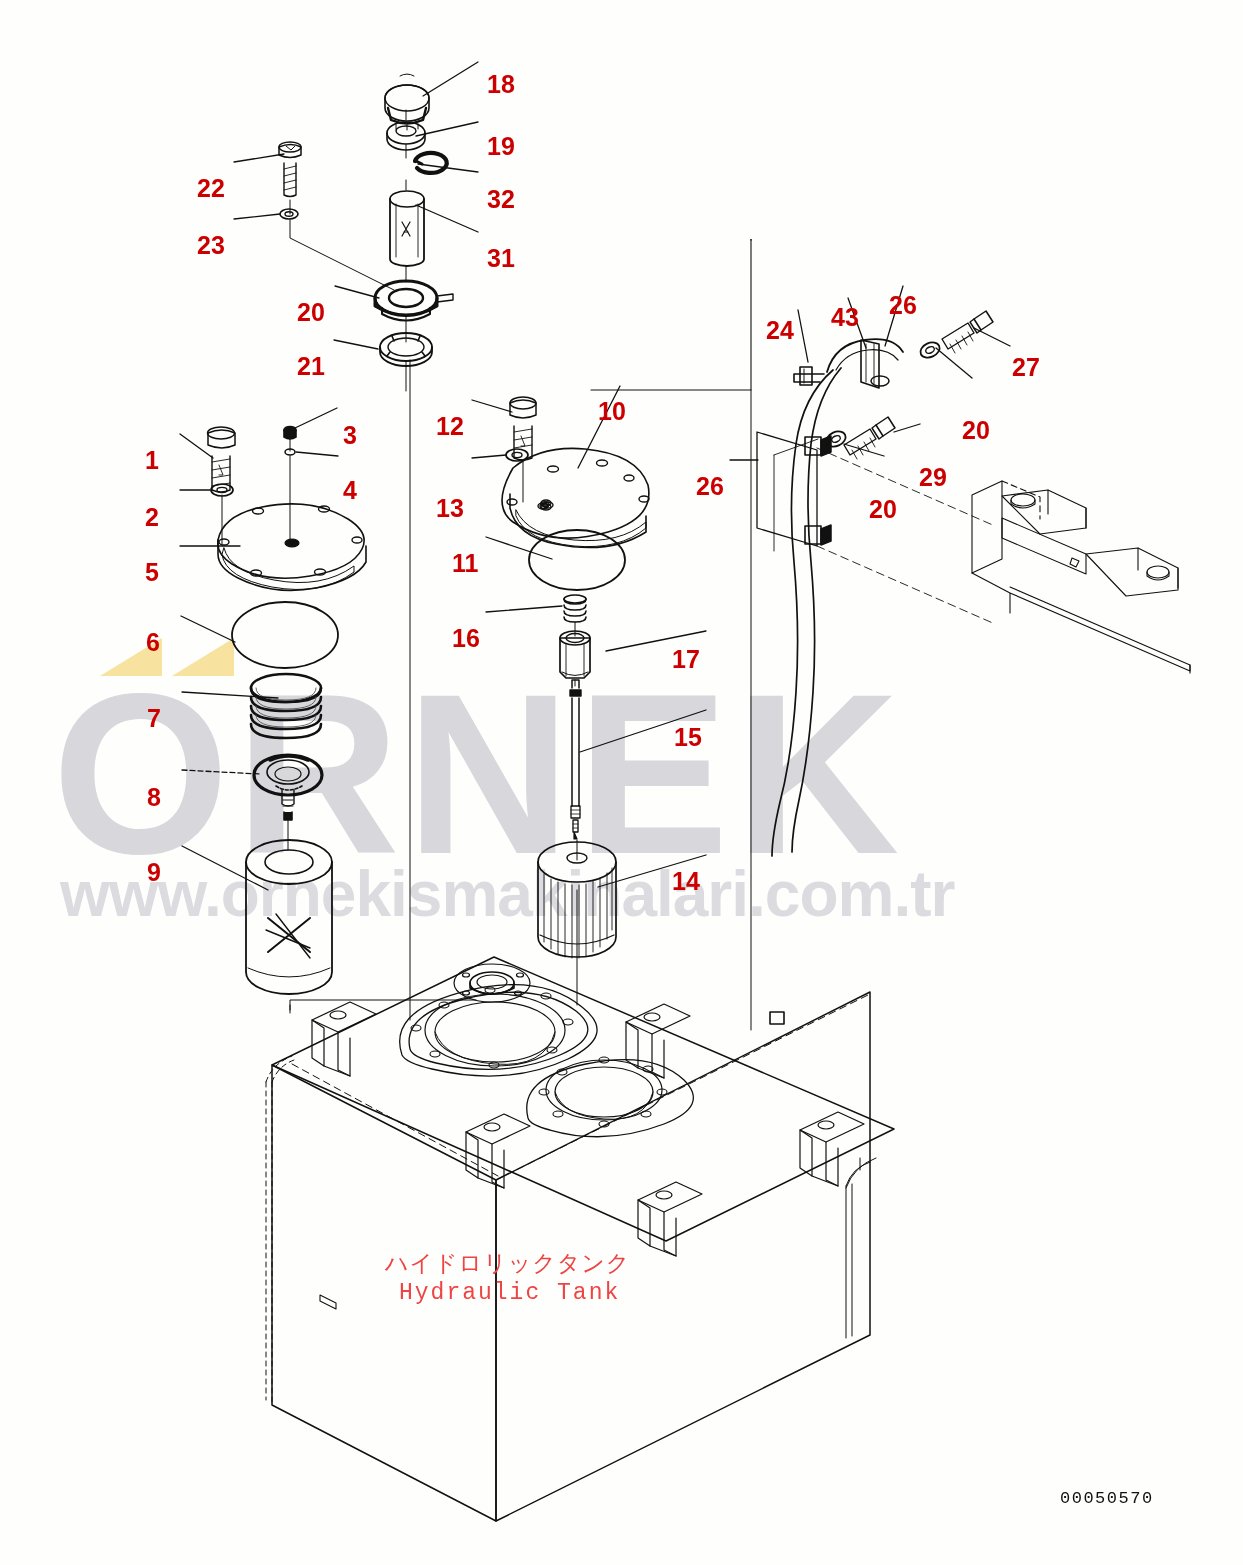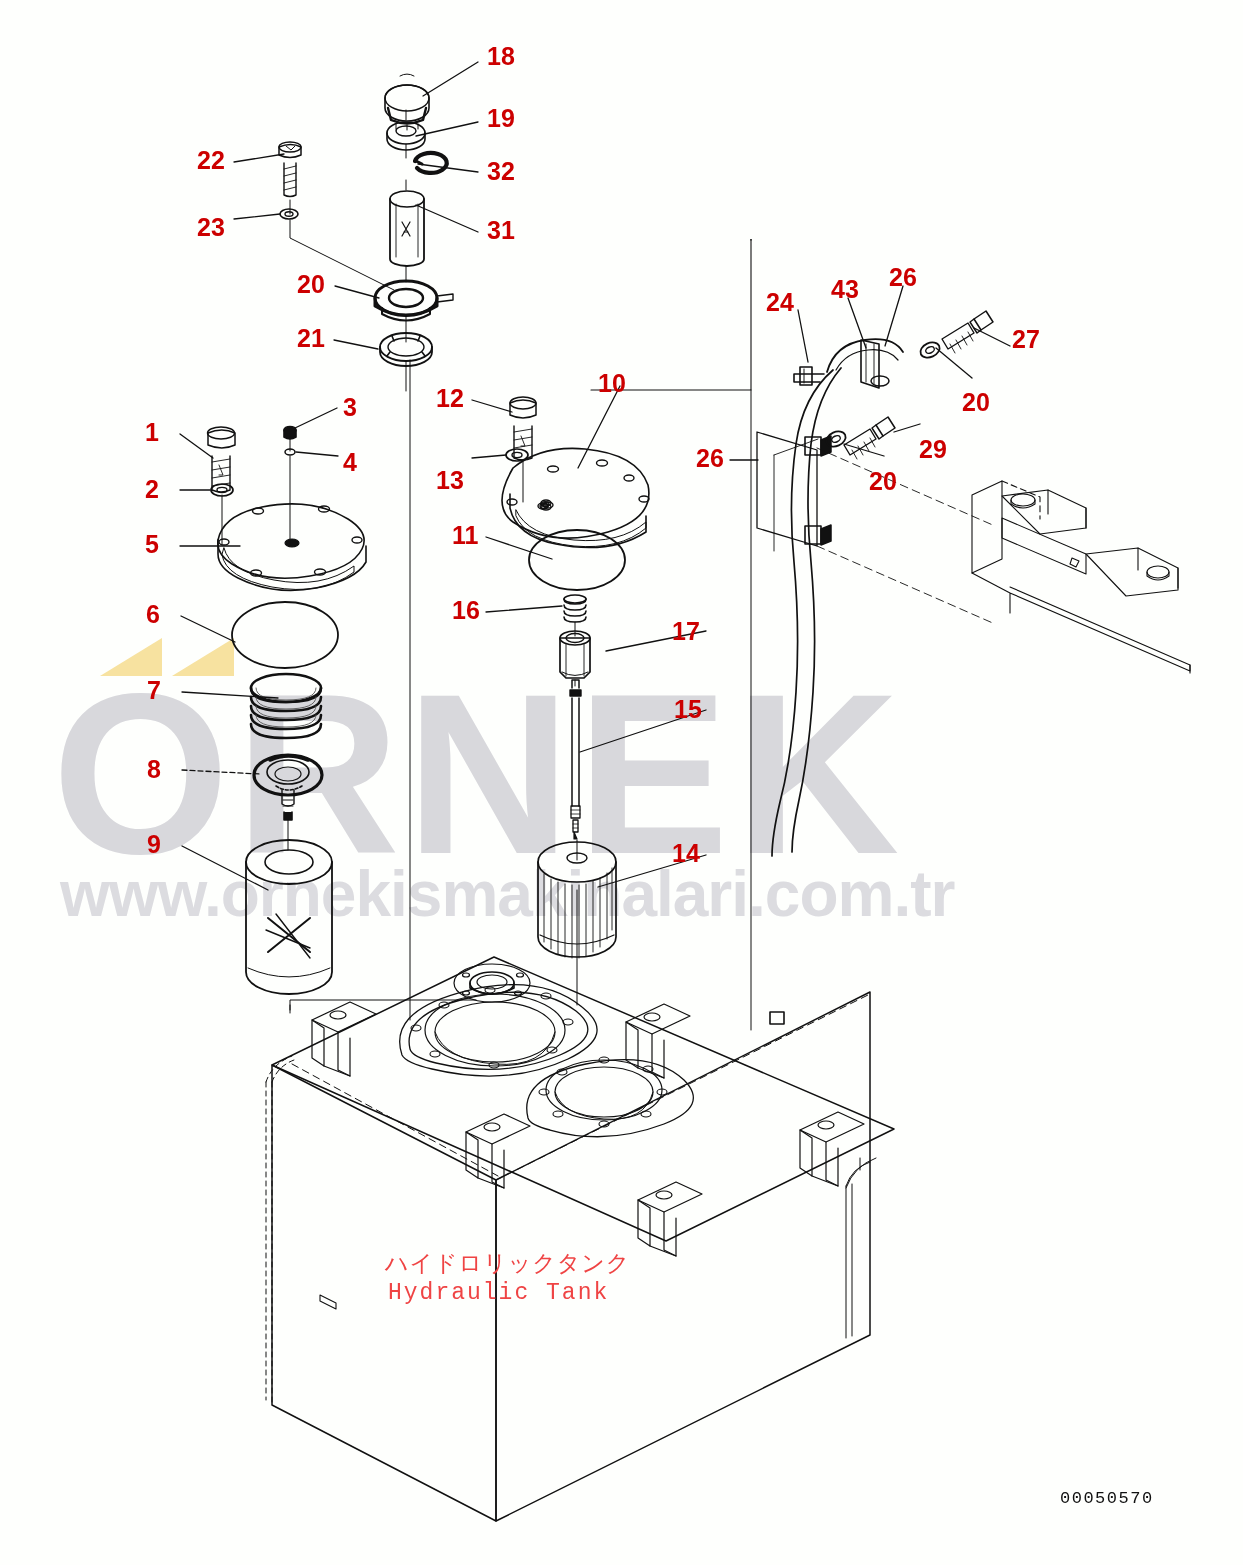--- a/index.html
+++ b/index.html
@@ -8,24 +8,24 @@
   #art{position:absolute;left:0;top:0;width:1243px;height:1565px;}
   .wm{position:absolute;pointer-events:none;}
   #wm-ornek{left:52px;top:660px;font-size:228px;font-weight:bold;letter-spacing:6px;
             color:#d8d8dc;font-family:"Liberation Sans",sans-serif;line-height:1;}
   #wm-url{left:60px;top:862px;font-size:64px;font-weight:bold;color:#dcdce0;
           font-family:"Liberation Sans",sans-serif;line-height:1;letter-spacing:-1px;}
   #wm-logo{left:100px;top:638px;}
   #drawing-no{position:absolute;left:1060px;top:1489px;font-family:"Liberation Mono",monospace;
               font-size:17px;color:#111;letter-spacing:1.5px;text-align:center;}
   .callout{position:absolute;color:#CC0000;font-family:"Liberation Sans",sans-serif;
-           font-size:25px;font-weight:bold;line-height:1;white-space:nowrap;}
+           font-size:25px;font-weight:bold;line-height:1;white-space:nowrap;margin-top:28px;}
   .tanklbl{position:absolute;font-family:"Liberation Mono",monospace;color:#ef4444;white-space:nowrap;}
   #tank-jp{left:385px;top:1248px;font-size:23px;letter-spacing:1px;}
-  #tank-en{left:388px;top:1280px;font-size:23px;letter-spacing:2px;}
+  #tank-en{left:399px;top:1280px;font-size:23px;letter-spacing:2px;}
 </style>
 </head>
 <body>
 
 <div id="stage">
 
   <div class="wm" id="wm-logo">
     <svg width="200" height="40" viewBox="0 0 200 40">
       <polygon points="0,38 62,38 62,0" fill="#F7E2A0"></polygon>
       <polygon points="72,38 134,38 134,0" fill="#F7E2A0"></polygon>
@@ -495,21 +495,21 @@
       </g>
     </g>
   </svg>
 
   <div class="callout" style="left:487px;top:44px">18</div>
   <div class="callout" style="left:487px;top:106px">19</div>
   <div class="callout" style="left:487px;top:159px">32</div>
   <div class="callout" style="left:487px;top:218px">31</div>
 
   <div class="callout" style="left:197px;top:148px">22</div>
-  <div class="callout" style="left:197px;top:215px">23</div>
+  <div class="callout" style="left:197px;top:205px">23</div>
   <div class="callout" style="left:297px;top:272px">20</div>
   <div class="callout" style="left:297px;top:326px">21</div>
 
   <div class="callout" style="left:145px;top:420px">1</div>
   <div class="callout" style="left:145px;top:477px">2</div>
   <div class="callout" style="left:343px;top:395px">3</div>
   <div class="callout" style="left:343px;top:450px">4</div>
   <div class="callout" style="left:145px;top:532px">5</div>
   <div class="callout" style="left:146px;top:602px">6</div>
   <div class="callout" style="left:147px;top:678px">7</div>

